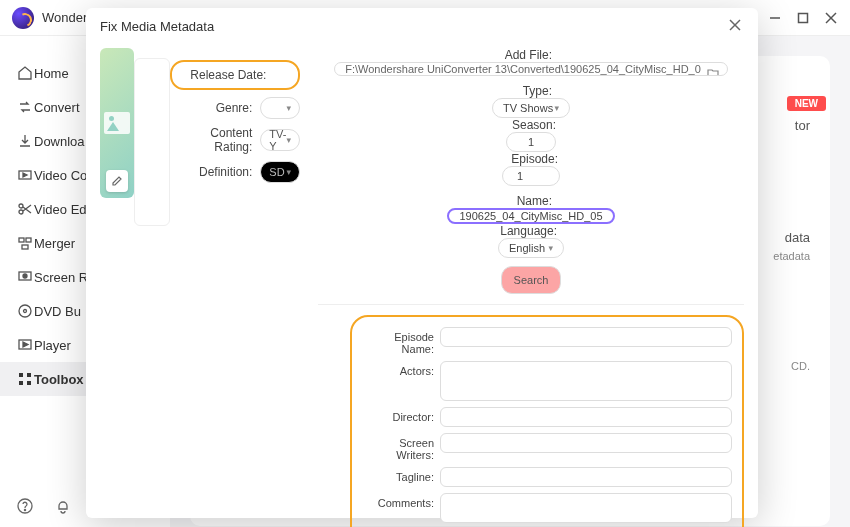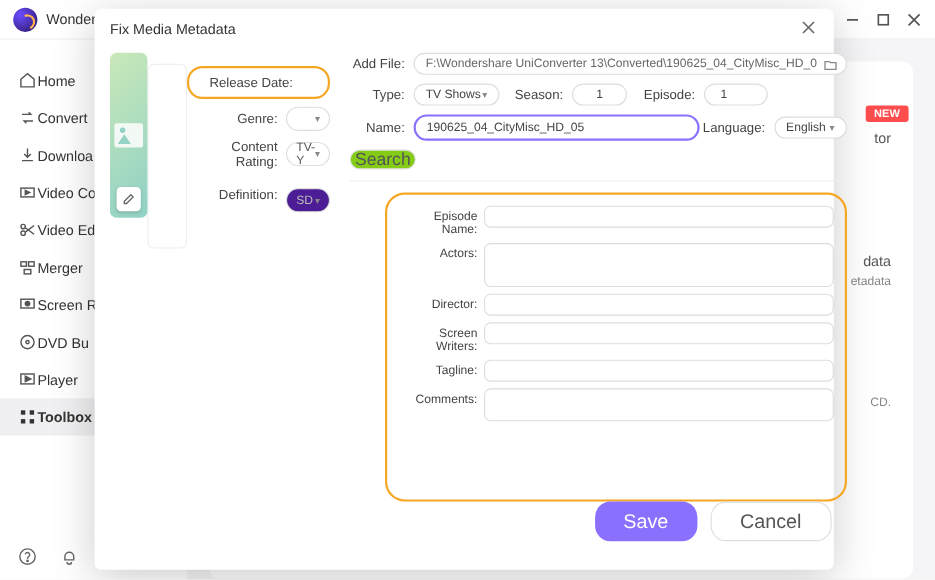--- a/index.html
+++ b/index.html
@@ -35,34 +35,34 @@
 .thumb .img-icon { width:26px; height:22px; background:#fff; opacity:0.85; border-radius:2px; position:relative; }
 .thumb .img-icon::before { content:""; position:absolute; left:5px; top:4px; width:5px; height:5px; border-radius:50%; background:#8fd1c6; }
 .thumb .img-icon::after { content:""; position:absolute; left:3px; bottom:3px; width:0; height:0; border-left:6px solid transparent; border-right:6px solid transparent; border-bottom:9px solid #8fd1c6; }
 .edit-badge { position:absolute; right:6px; bottom:6px; width:22px; height:22px; background:#fff; border-radius:4px; display:flex; align-items:center; justify-content:center; box-shadow:0 1px 3px rgba(0,0,0,0.15); cursor:pointer; }
 .blank-box { margin-top:10px; width:200px; height:168px; border:1px solid #eee; border-radius:6px; }
 
 .meta-fields { margin-top:12px; font-size:12px; }
 .meta-row { display:flex; align-items:center; margin-bottom:7px; }
 .meta-row label { width: 90px; text-align:right; padding-right:8px; color:#444; font-size:12px; }
 .meta-row .field { flex:1; height:22px; border:1px solid #ddd; border-radius:11px; background:#fff; font-size:11px; padding:0 8px; color:#555; display:flex; align-items:center; justify-content:space-between; }
-.meta-row .field.disabled { background:#4c1d95; color:#bbb;margin-top:10px; }
+.meta-row .field.disabled { background:#000000; color:#bbb; }
 .meta-row .field .caret { font-size:9px; color:#888; }
 .rel-wrap { border:2px solid #f5a623; border-radius:14px; padding: 2px 0 2px 0; }
 
 .right-col { flex:1; display:flex; flex-direction:column; }
 .top-form { font-size:12px; }
-.trow { display:flex; align-items:center; margin-bottom:8px; }
+.trow { display:flex; align-items:center; margin-bottom:8px;flex-direction:column; }
 .trow label { text-align:right; padding-right:8px; color:#444; }
 .trow .tinput { height:20px; border:1px solid #ddd; border-radius:12px; font-size:11px; padding:0 10px; color:#444; background:#fff; display:flex; align-items:center; justify-content:space-between; }
 .trow .tinput .caret { font-size:9px; color:#888; }
 .trow .tinput.path { flex:1; padding-right:26px; position:relative; color:#666; overflow:hidden; white-space:nowrap; }
 .folder-icon { position:absolute; right:5px; top:3px; width:16px; height:16px; color:#888; cursor:pointer; }
 .trow .name-input { flex:1; border:2px solid #8b6fff; border-radius:12px; height:24px; font-size:11px; padding:0 10px; color:#444; }
-.search-btn { width:60px; height:18px; border:1px solid #ddd; border-radius:11px; background:#84cc16; font-size:16px; color:#555; cursor:pointer; margin-left:0; }
+.search-btn { width:60px; height:28px; border:1px solid #ddd; border-radius:11px; background:#fca5a5; font-size:11px; color:#555; cursor:pointer; margin-left:0; }
 
 .divider { height:1px; background:#eee; margin: 6px 0 10px 0; }
 
 .orange-panel { border:2px solid #f5a623; border-radius:18px; padding: 10px 10px 14px 10px; flex:1;margin-left:32px; }
 .orow { display:flex; align-items:flex-start; margin-bottom:6px; }
 .orow label { width:78px; text-align:right; padding-right:6px; color:#444; font-size:11px; padding-top:4px; }
 .orow .oinput { flex:1; min-height:20px; border:1px solid #ddd; border-radius:6px; background:#fff; }
 .orow .oinput.tall { height:40px; }
 .orow .oinput.taller { height:46px; }
 .orow .oinput.med { height:30px; }

